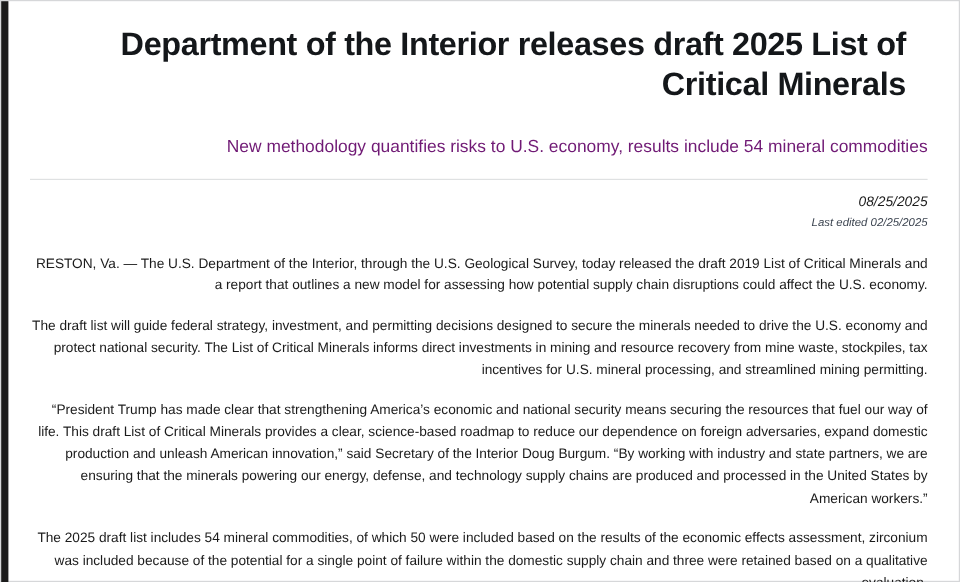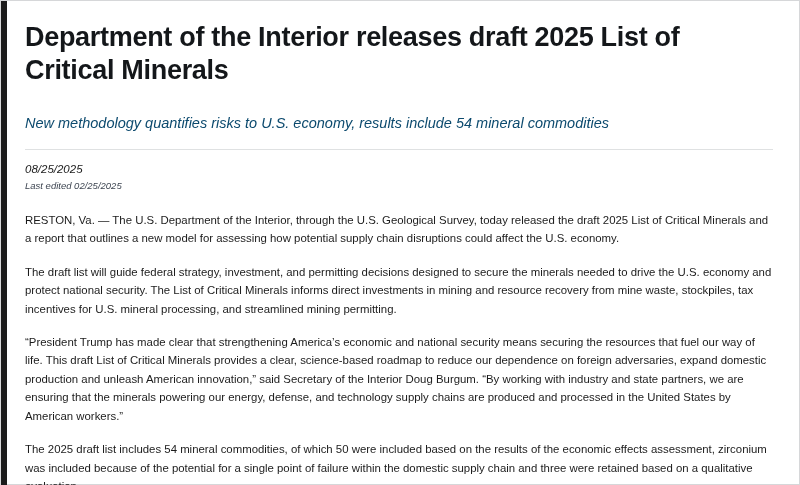--- a/index.html
+++ b/index.html
@@ -31,37 +31,37 @@
     background: #1b1b1b;
   }
   .content {
     position: absolute;
     left: 6px;
     top: 0;
     right: 0;
     bottom: 0;
     padding: 14px 26px 0 18px;
     box-sizing: border-box;
+    text-align: right;
   }
   .title {
     font-size: 27px;
     line-height: 1.22;
     font-weight: bold;
     letter-spacing: -0.3px;
     color: #14171a;
     margin: 6px 0 0 0;
     max-width: 730px;
   }
   .subtitle {
     font-size: 14.5px;
     line-height: 1.4;
-    color: #0c4a6e;
+    color: #701a75;
     margin: 26px 0 0 0;
     font-weight: normal;
-    font-style: italic;
   }
   .rule {
     border: 0;
     border-top: 1px solid #dfe1e2;
     margin: 16px 0 0 0;
   }
   .meta {
     margin-top: 11px;
     font-style: italic;
   }
@@ -103,21 +103,21 @@
 
     <hr class="rule">
 
     <div class="meta">
       <div class="meta-date">08/25/2025</div>
       <div class="meta-edited">Last edited 02/25/2025</div>
     </div>
 
     <div class="body-copy">
 
-      <p><span class="bold">RESTON, Va.</span><span> — The U.S. Department of the Interior, through the U.S. Geological Survey, today released the draft 2025 List of Critical Minerals and a report that outlines a new model for assessing how potential supply chain disruptions could affect the U.S. economy.</span></p>
+      <p><span class="bold">RESTON, Va.</span><span> — The U.S. Department of the Interior, through the U.S. Geological Survey, today released the draft 2019 List of Critical Minerals and a report that outlines a new model for assessing how potential supply chain disruptions could affect the U.S. economy.</span></p>
 
       <p>The draft list will guide federal strategy, investment, and permitting decisions designed to secure the minerals needed to drive the U.S. economy and protect national security. The List of Critical Minerals informs direct investments in mining and resource recovery from mine waste, stockpiles, tax incentives for U.S. mineral processing, and streamlined mining permitting.</p>
 
       <p><span>“President Trump has made clear that strengthening America’s economic and national security means securing the resources that fuel our way of life. This draft List of Critical Minerals provides a clear, science-based roadmap to reduce our dependence on foreign adversaries, expand domestic production and unleash American innovation,” said </span><span class="bold">Secretary of the Interior Doug Burgum</span><span>. “By working with industry and state partners, we are ensuring that the minerals powering our energy, defense, and technology supply chains are produced and processed in the United States by American workers.”</span></p>
 
       <p>The 2025 draft list includes 54 mineral commodities, of which 50 were included based on the results of the economic effects assessment, zirconium was included because of the potential for a single point of failure within the domestic supply chain and three were retained based on a qualitative evaluation.</p>
 
     </div>
   </div>
 </div>

